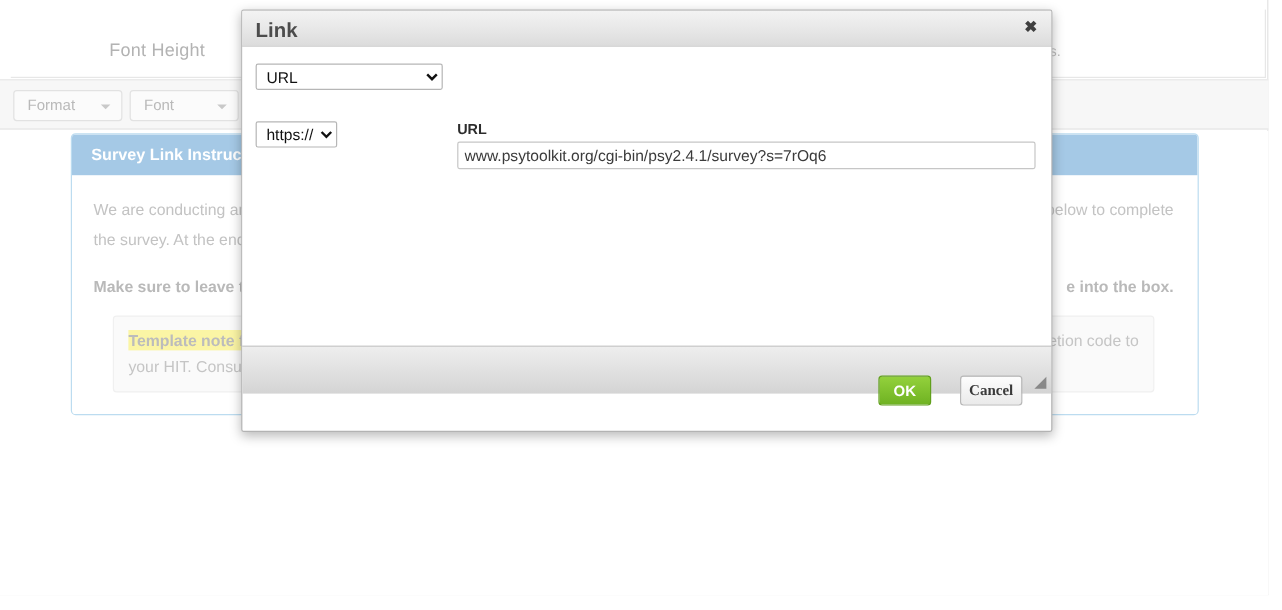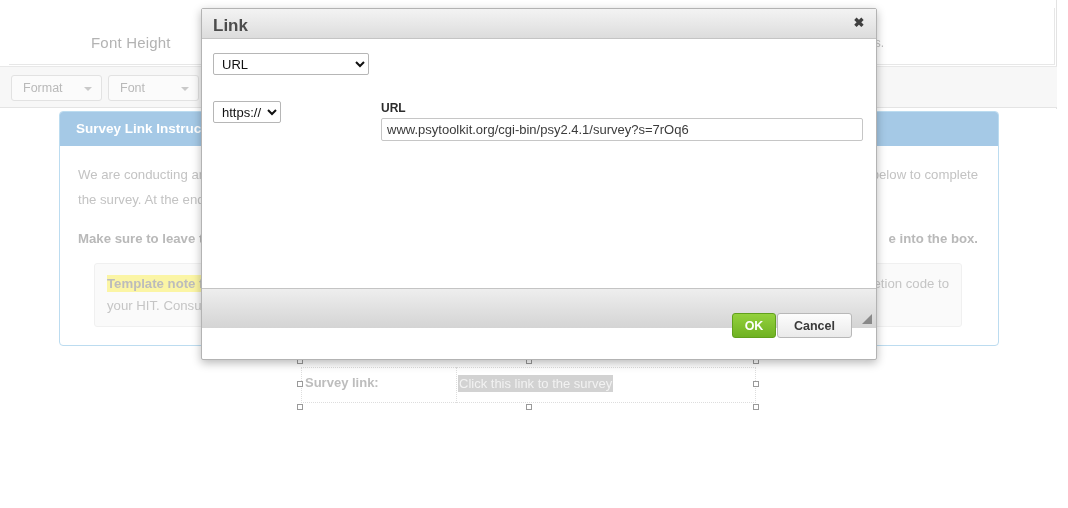--- a/index.html
+++ b/index.html
@@ -371,24 +371,25 @@
   }
   #ok-button {
     right: 100px;
     width: 44px;
     background: linear-gradient(to bottom,#93d13c,#6fb222);
     border: 1px solid #61a01c;
     color: #ffffff;
   }
   #cancel-button {
     right: 24px;
-    width: 75px;
+    width: 52px;
     background: linear-gradient(to bottom,#fdfdfd,#eaeaea);
     border: 1px solid #b8b8b8;
     color: #3a3a3a;
+    font-family: Liberation Serif, serif;
   }
   .resize-grip {
     position: absolute;
     right: 4px;
     bottom: 4px;
     width: 0; height: 0;
     border-left: 10px solid transparent;
     border-bottom: 10px solid #6e6e6e;
     opacity: .75;
   }
@@ -434,35 +435,20 @@
           <div class="note-box">
             <div>
               <span class="note-hi">Template note for R</span>
               <span class="note-rest" style="float:right">mpletion code to</span>
             </div>
             <div class="note-rest">your HIT. Consult wi</div>
           </div>
         </div>
       </div>
 
-      <div class="sel-table">
-        <div class="cell-outline"></div>
-        <div class="cell-divider"></div>
-        <div class="sel-label">Survey link:</div>
-        <div class="sel-linktext">Click this link to the survey</div>
-
-        <div class="handle" style="left:-4px;  top:-9px;"></div>
-        <div class="handle" style="left:225px; top:-9px;"></div>
-        <div class="handle" style="left:452px; top:-9px;"></div>
-        <div class="handle" style="left:-4px;  top:14px;"></div>
-        <div class="handle" style="left:452px; top:14px;"></div>
-        <div class="handle" style="left:-4px;  top:37px;"></div>
-        <div class="handle" style="left:225px; top:37px;"></div>
-        <div class="handle" style="left:452px; top:37px;"></div>
-      </div>
 
     </div>
   </div>
 
   <div class="dialog">
 
     <div class="dlg-title">
       <span class="t">Link</span>
       <button class="dlg-close">✖</button>
     </div>

